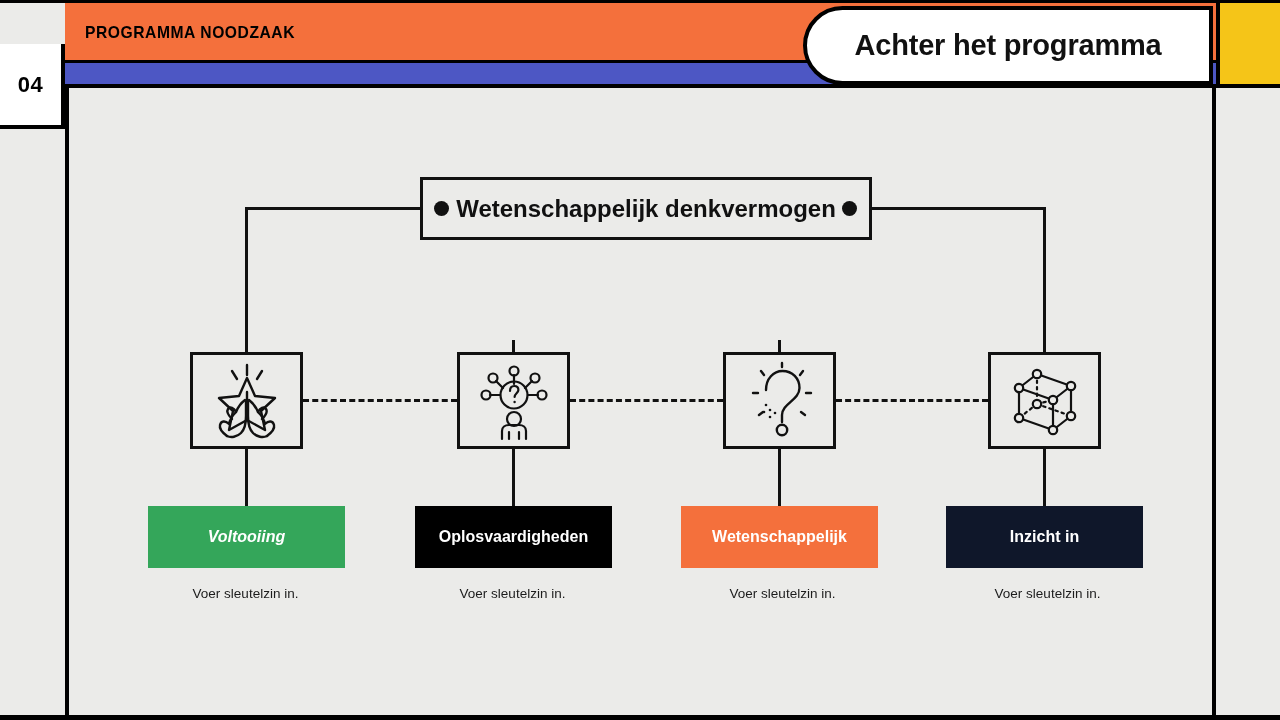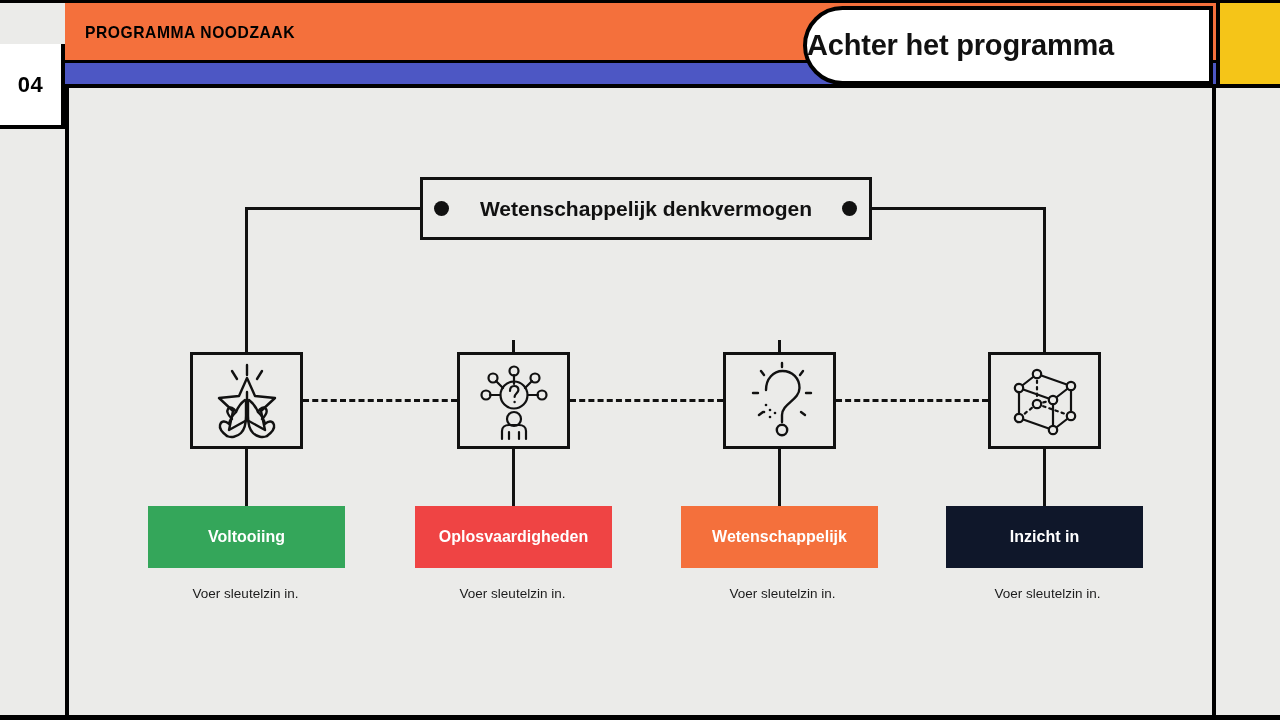--- a/index.html
+++ b/index.html
@@ -93,21 +93,21 @@
   #title-pill {
     position: absolute;
     left: 803px; top: 3px;
     width: 410px;
     height: 79px;
     background: #ffffff;
     border: 4px solid #000;
     border-radius: 42px 0 0 42px;
     display: flex;
     align-items: center;
-    justify-content: flex-start;
+    justify-content: center;
     z-index: 8;
   }
   #title-pill-text {
     font-size: 29px;
     font-weight: 700;
     color: #111;
     letter-spacing: -0.2px;
   }
 
   
@@ -138,21 +138,21 @@
     left: 420px; top: 89px;
     width: 452px; height: 63px;
     border: 3px solid #111;
     background: #ebebe9;
     display: flex;
     align-items: center;
     justify-content: center;
     z-index: 4;
   }
   #root-node-text {
-    font-size: 21px;
+    font-size: 24px;
     font-weight: 700;
     color: #111;
     white-space: nowrap;
   }
   .root-dot {
     position: absolute;
     width: 15px; height: 15px;
     border-radius: 50%;
     background: #111;
     top: 113px;
@@ -206,21 +206,21 @@
     display: flex;
     align-items: center;
     justify-content: center;
   }
   .label-box-text {
     font-size: 16px;
     font-weight: 700;
     color: #ffffff;
     white-space: nowrap;
   }
-  #label-box-0 { left: 148px; }
+  #label-box-0 { left: 148px; font-style: italic; }
   #label-box-1 { left: 415px; }
   #label-box-2 { left: 681px; }
   #label-box-3 { left: 946px; }
 
   
   .caption {
     position: absolute;
     width: 197px;
     top: 498px;
     text-align: center;
@@ -389,21 +389,21 @@
           <circle cx="14" cy="57" r="4.2" fill="#ebebe9"></circle>
           <circle cx="66" cy="55" r="4.2" fill="#ebebe9"></circle>
           <circle cx="48" cy="69" r="4.2" fill="#ebebe9"></circle>
         </svg>
       </span>
     </div>
 
     <div class="label-box" id="label-box-0" style="background:#34a65a;">
       <span class="label-box-text">Voltooiing</span>
     </div>
-    <div class="label-box" id="label-box-1" style="background:#ef4444;">
+    <div class="label-box" id="label-box-1" style="background:#000000;">
       <span class="label-box-text">Oplosvaardigheden</span>
     </div>
     <div class="label-box" id="label-box-2" style="background:#f4703c;">
       <span class="label-box-text">Wetenschappelijk</span>
     </div>
     <div class="label-box" id="label-box-3" style="background:#0f172a;">
       <span class="label-box-text">Inzicht in</span>
     </div>
 
     <div class="caption" id="caption-0">Voer sleutelzin in.</div>

